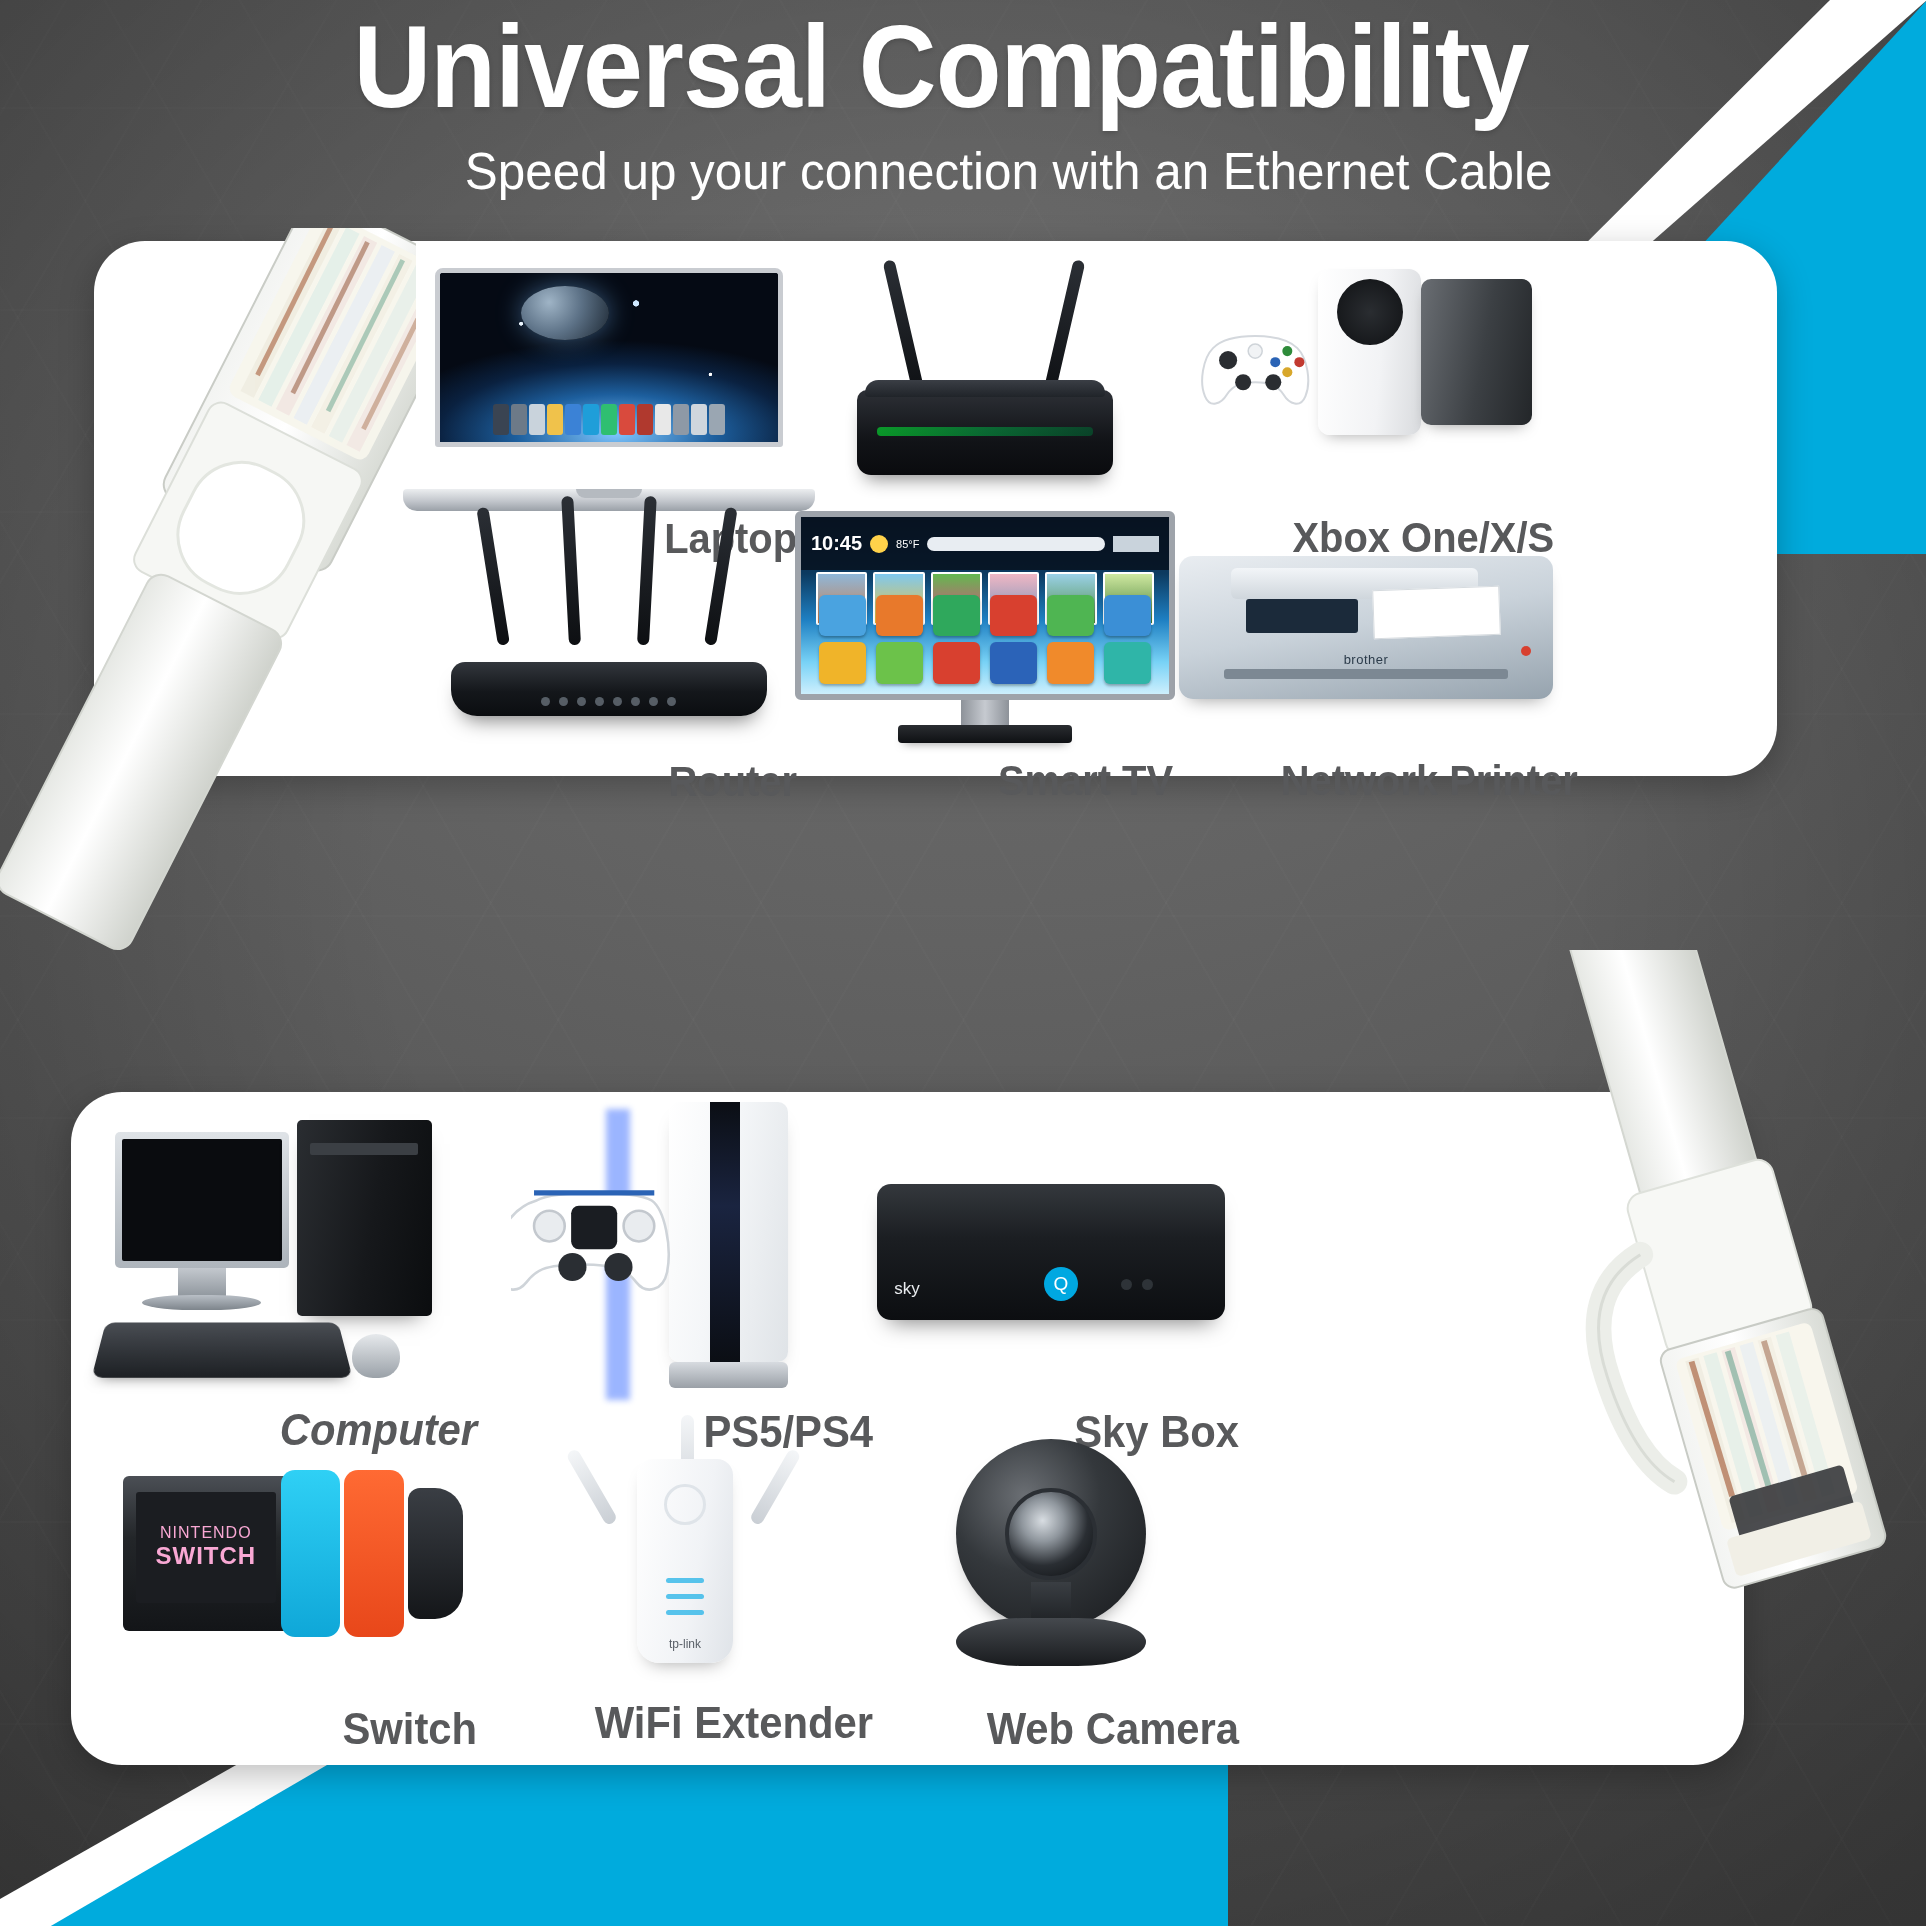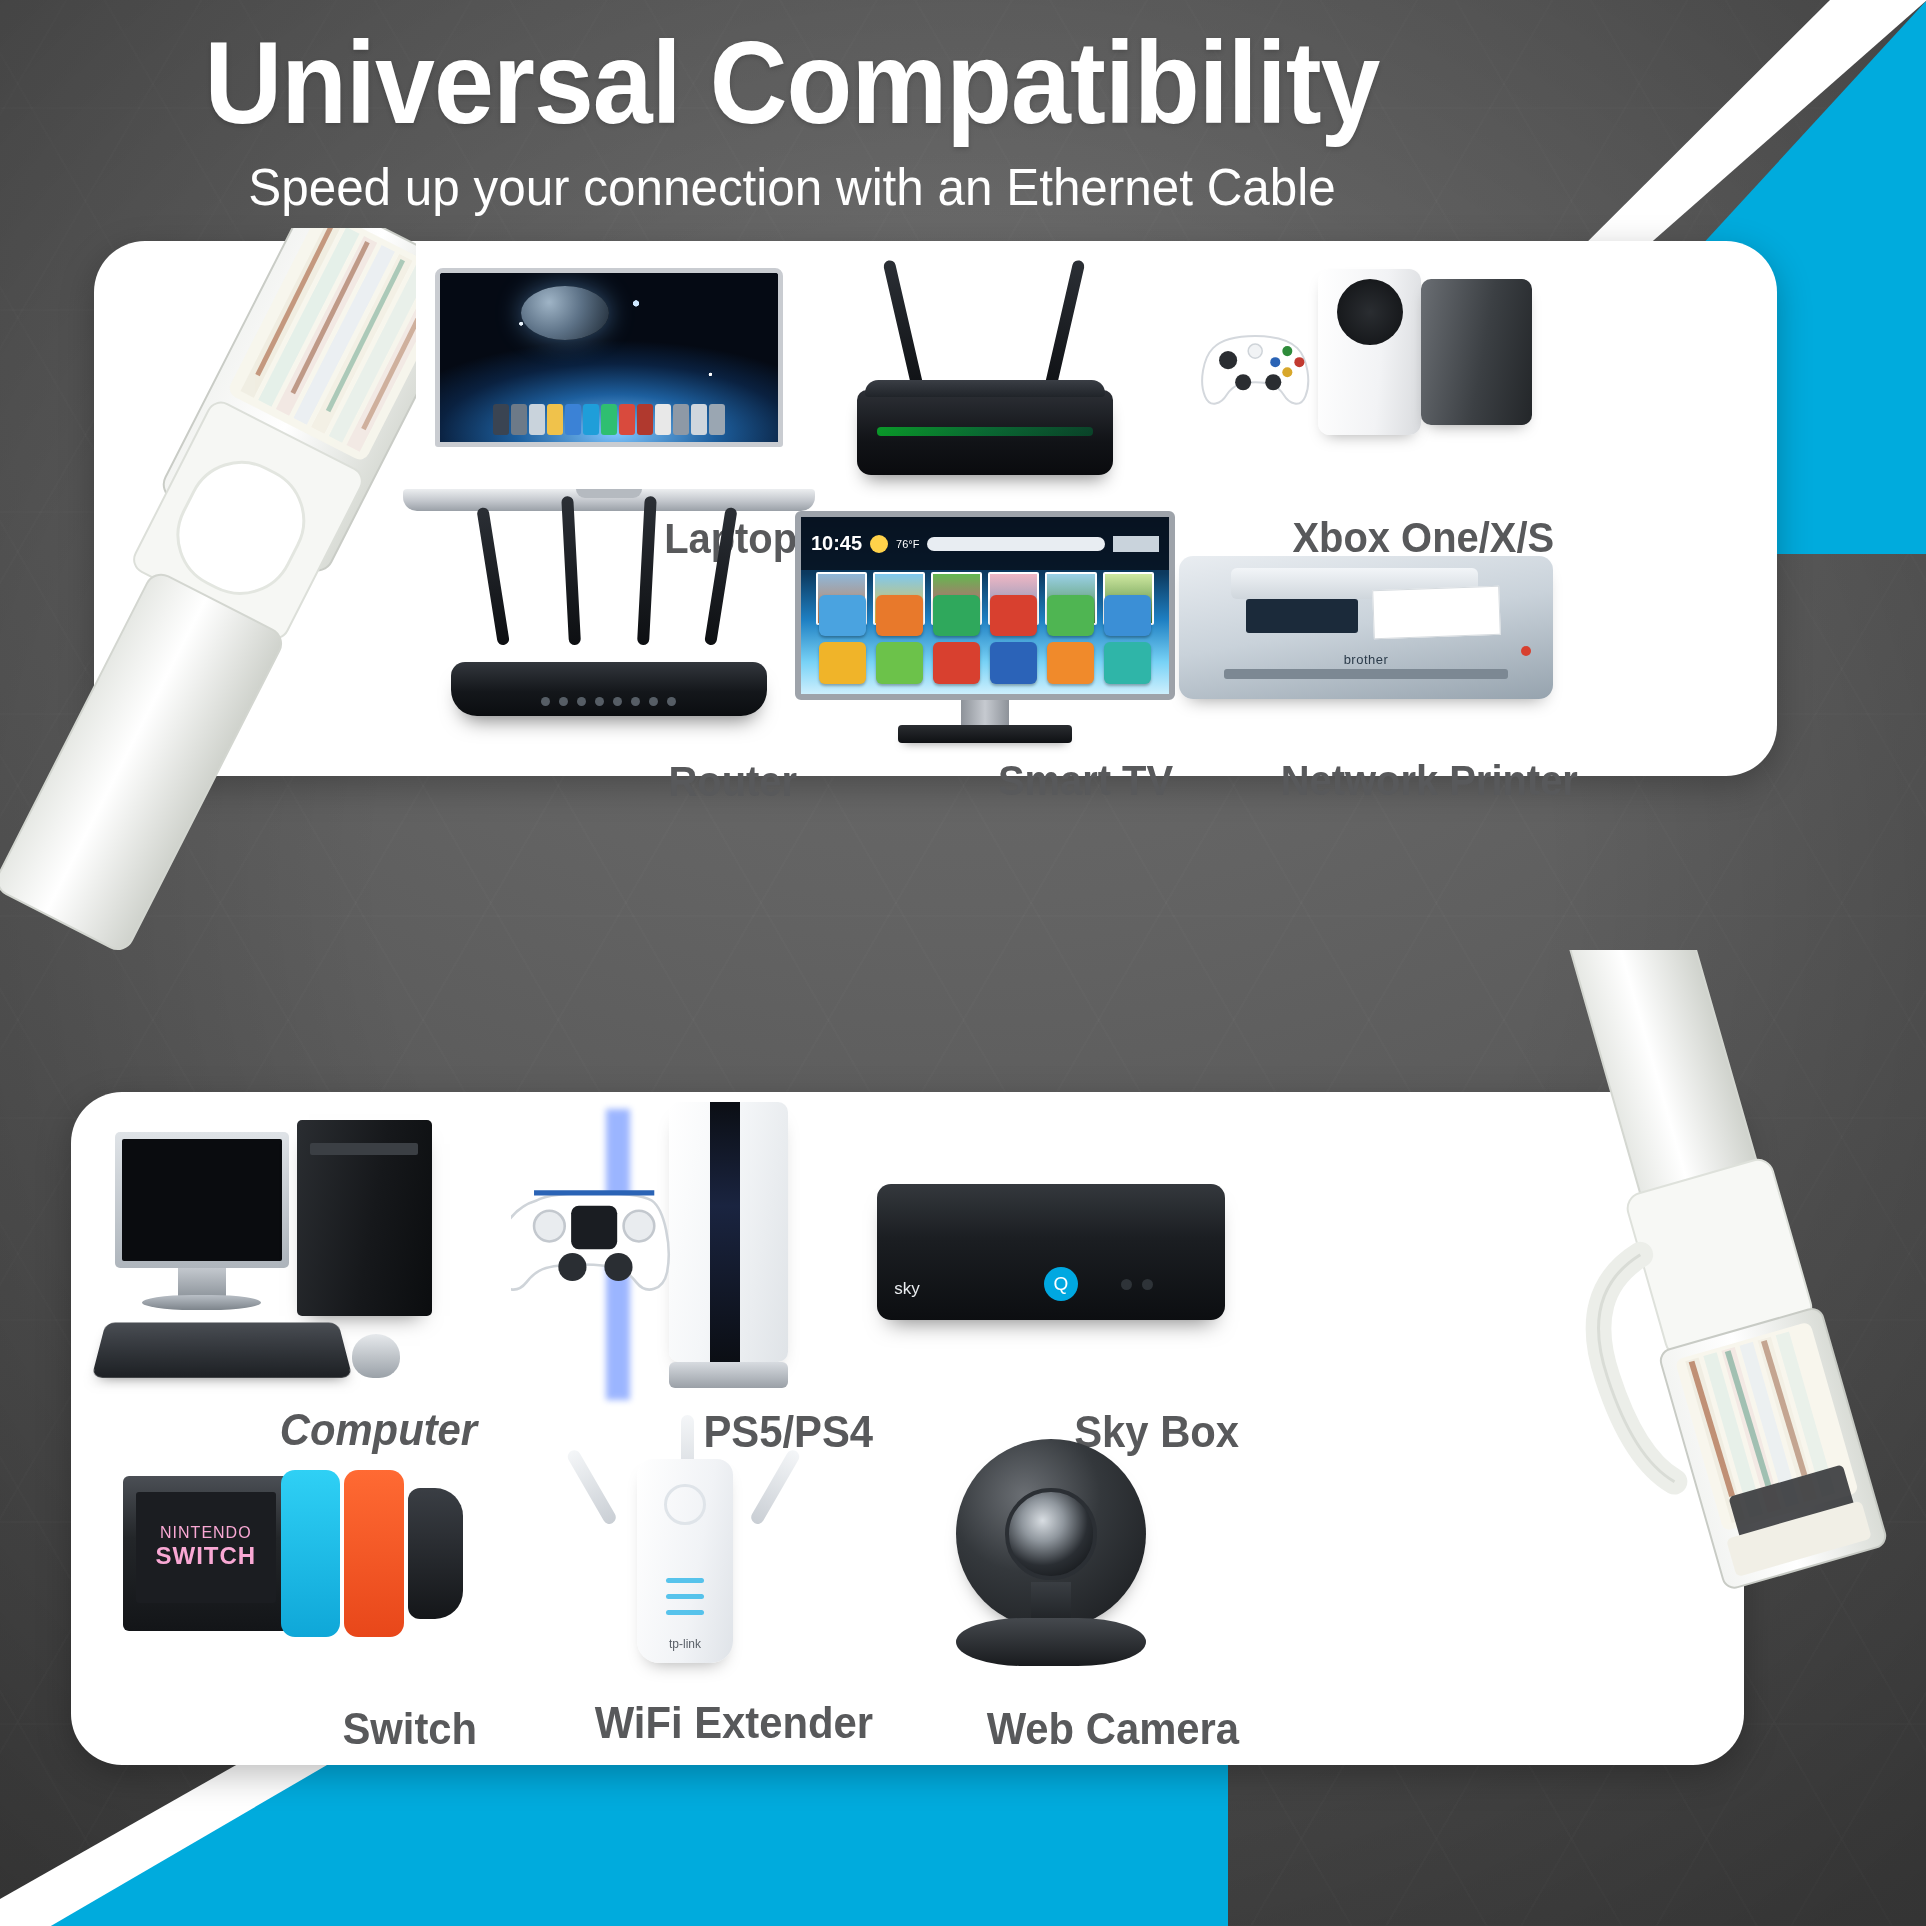--- a/index.html
+++ b/index.html
@@ -28,21 +28,21 @@
   .blue-tr{position:absolute;top:0;right:0;width:653px;height:554px;background:#00ABDD;
     clip-path:polygon(100% 0,100% 100%,22% 100%,100% 0);}
   .white-tr{position:absolute;top:0;right:0;width:693px;height:594px;background:#ffffff;
     clip-path:polygon(100% 0,100% 0,2.5% 100%,0 100%, 86% 0);}
   .blue-bl{position:absolute;left:0;bottom:0;width:1228px;height:257px;background:#00ABDD;
     clip-path:polygon(100% 0,100% 100%,0 100%,38% 0);}
   .white-bl{position:absolute;left:0;bottom:0;width:1228px;height:272px;background:#ffffff;
     clip-path:polygon(35% 0,42% 0,4% 100%,-4% 100%);}
 
   
-  .header{position:absolute;top:0;left:0;width:1584px;text-align:center;padding-top:24px;}
+  .header{position:absolute;top:0;left:8px;width:1584px;text-align:right;padding-top:8px;}
   .title{
     font-family:"Liberation Sans Narrow","Liberation Sans",sans-serif;
     font-weight:bold;font-size:117px;line-height:1.0;color:#ffffff;
     letter-spacing:-1px;transform:scaleX(.92);transform-origin:center;
     text-shadow:0 2px 6px rgba(0,0,0,.18);
   }
   .subtitle{
     font-family:"Liberation Sans Narrow","Liberation Sans",sans-serif;
     font-weight:300;font-size:52px;color:#ffffff;margin-top:16px;
     transform:scaleX(.95);transform-origin:center;
@@ -331,21 +331,21 @@
         <div class="dev-label" style="font-size:42px;margin-top:2px;">Router</div>
       </div>
 
       <div class="cellwrap" style="left:693px;top:265px;width:396px;height:249px;">
         <div class="art">
           <div class="abs tv-frame">
             <div class="tv-ui"></div>
             <div class="tv-top">
               <span class="tv-clock">10:45</span>
               <span style="width:18px;height:18px;border-radius:50%;background:#ffd24a;display:inline-block"></span>
-              <span style="color:#fff;font-size:11px">76°F</span>
+              <span style="color:#fff;font-size:11px">85°F</span>
               <span style="flex:1;height:14px;border-radius:7px;background:#e8edf2"></span>
               <span style="width:46px;height:16px;background:#c9d3dc;display:inline-block"></span>
             </div>
             <div class="tv-thumbs">
               <span style="background:linear-gradient(#8fb7d9,#c87b4a)"></span>
               <span style="background:linear-gradient(#7fc8ef,#f2c230)"></span>
               <span style="background:linear-gradient(#63b84f,#e4418b)"></span>
               <span style="background:linear-gradient(#f0b7c4,#6b8fb8)"></span>
               <span style="background:linear-gradient(#9ad1e8,#4e8b3f)"></span>
               <span style="background:linear-gradient(#cfe8a0,#3f7a33)"></span>

